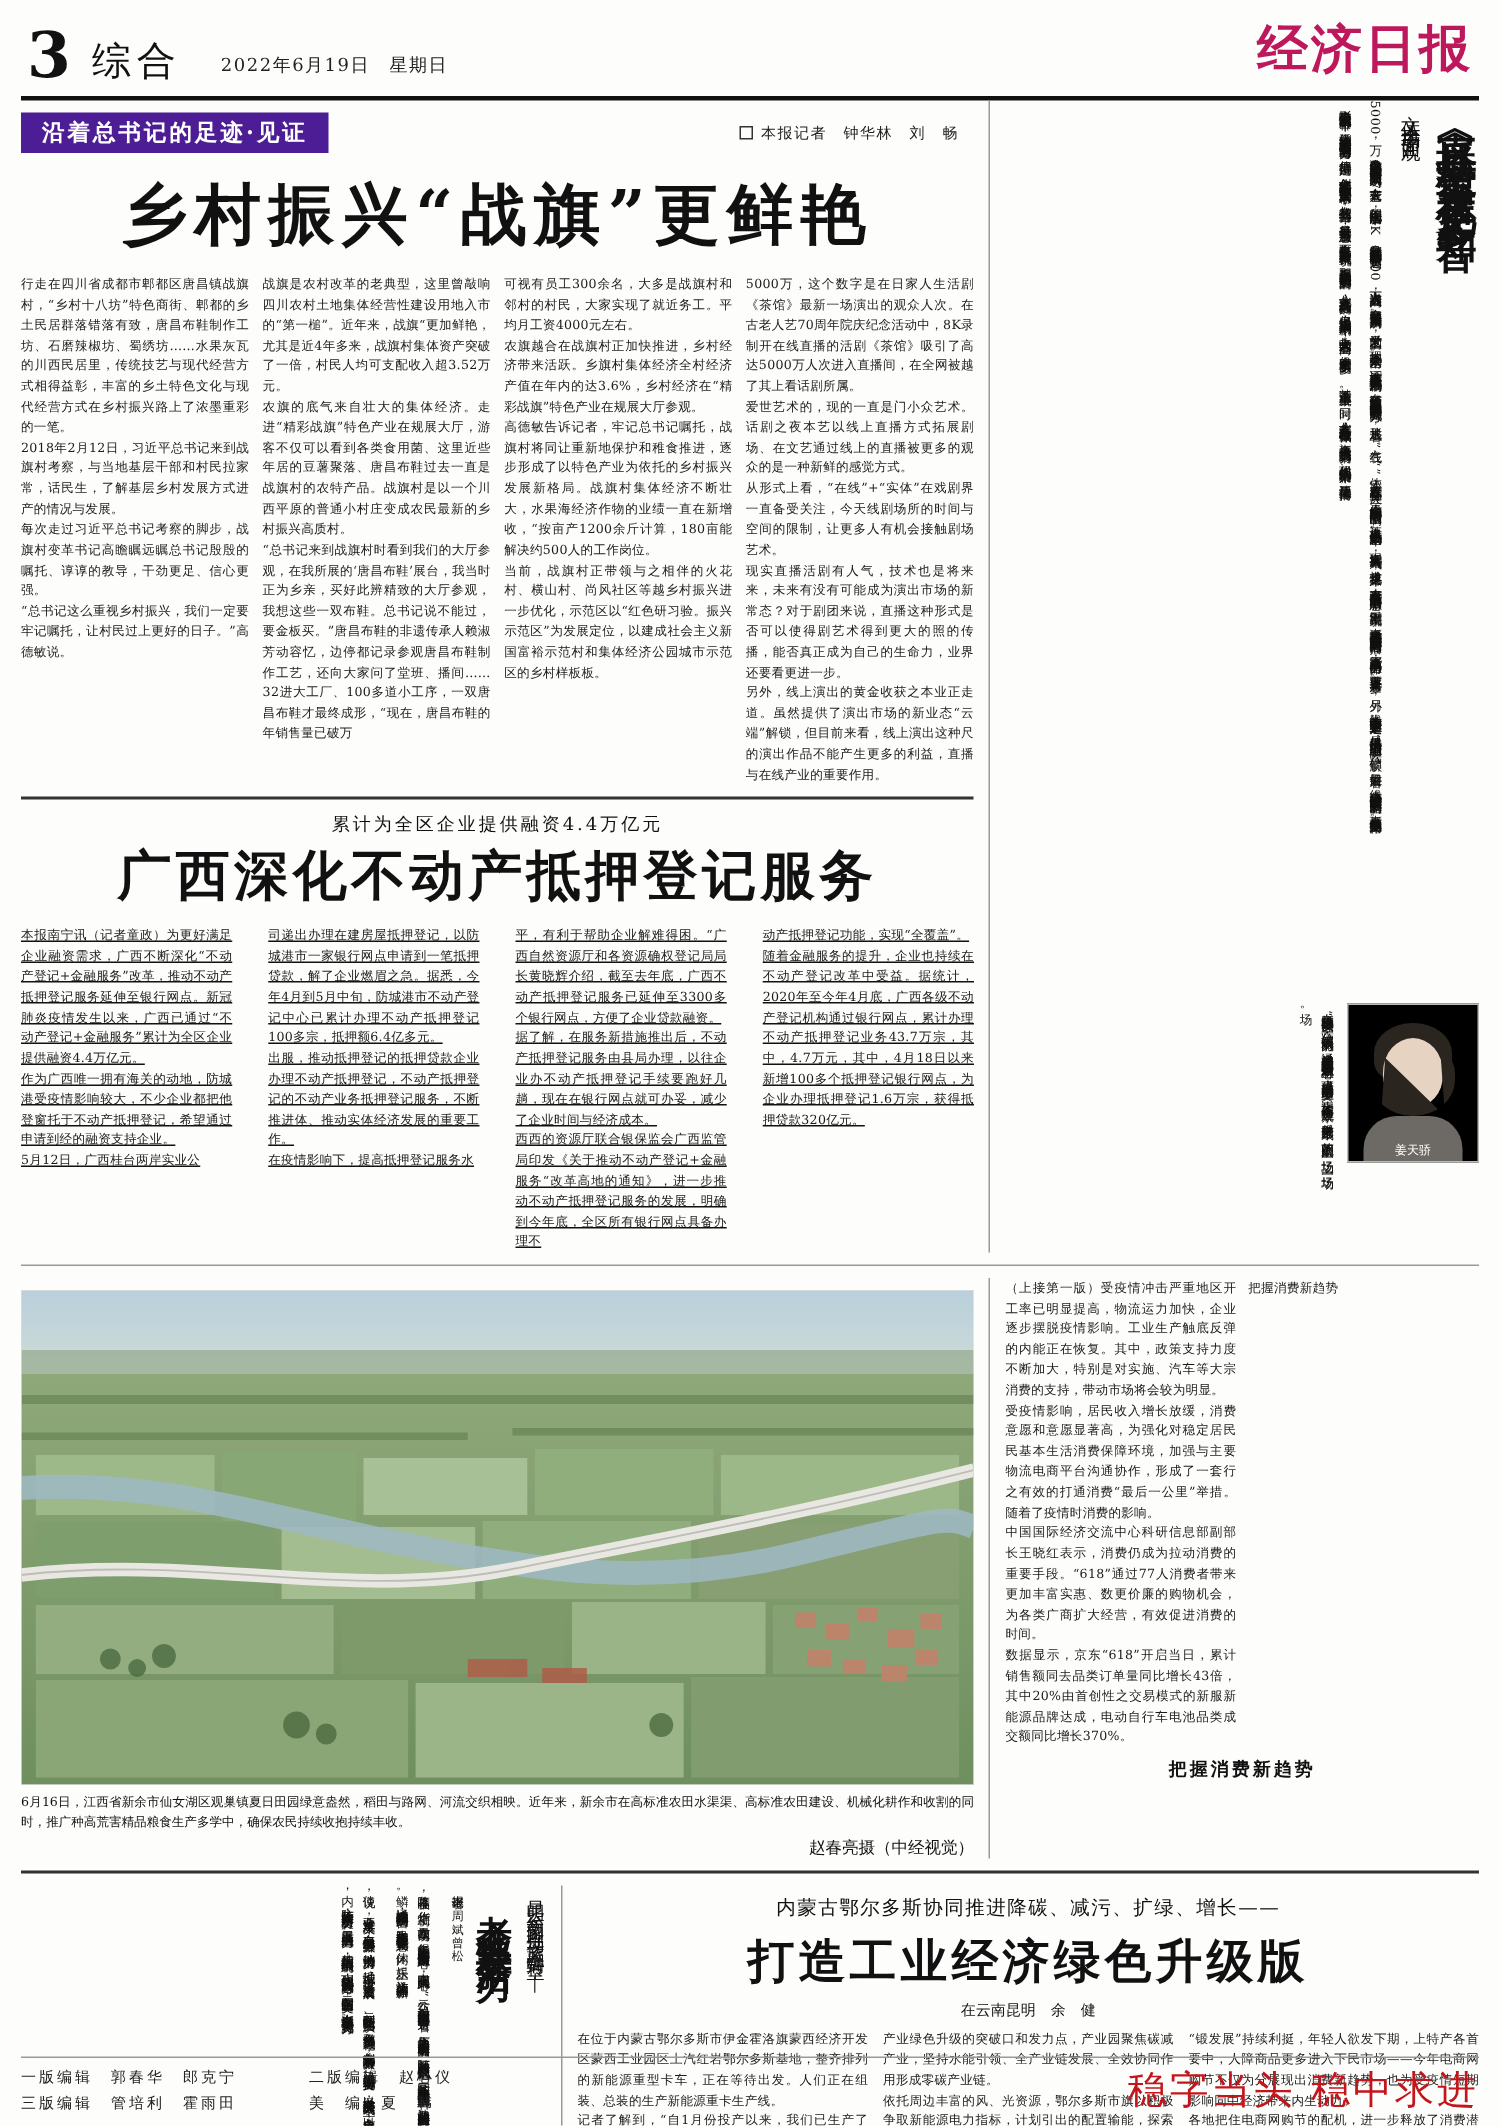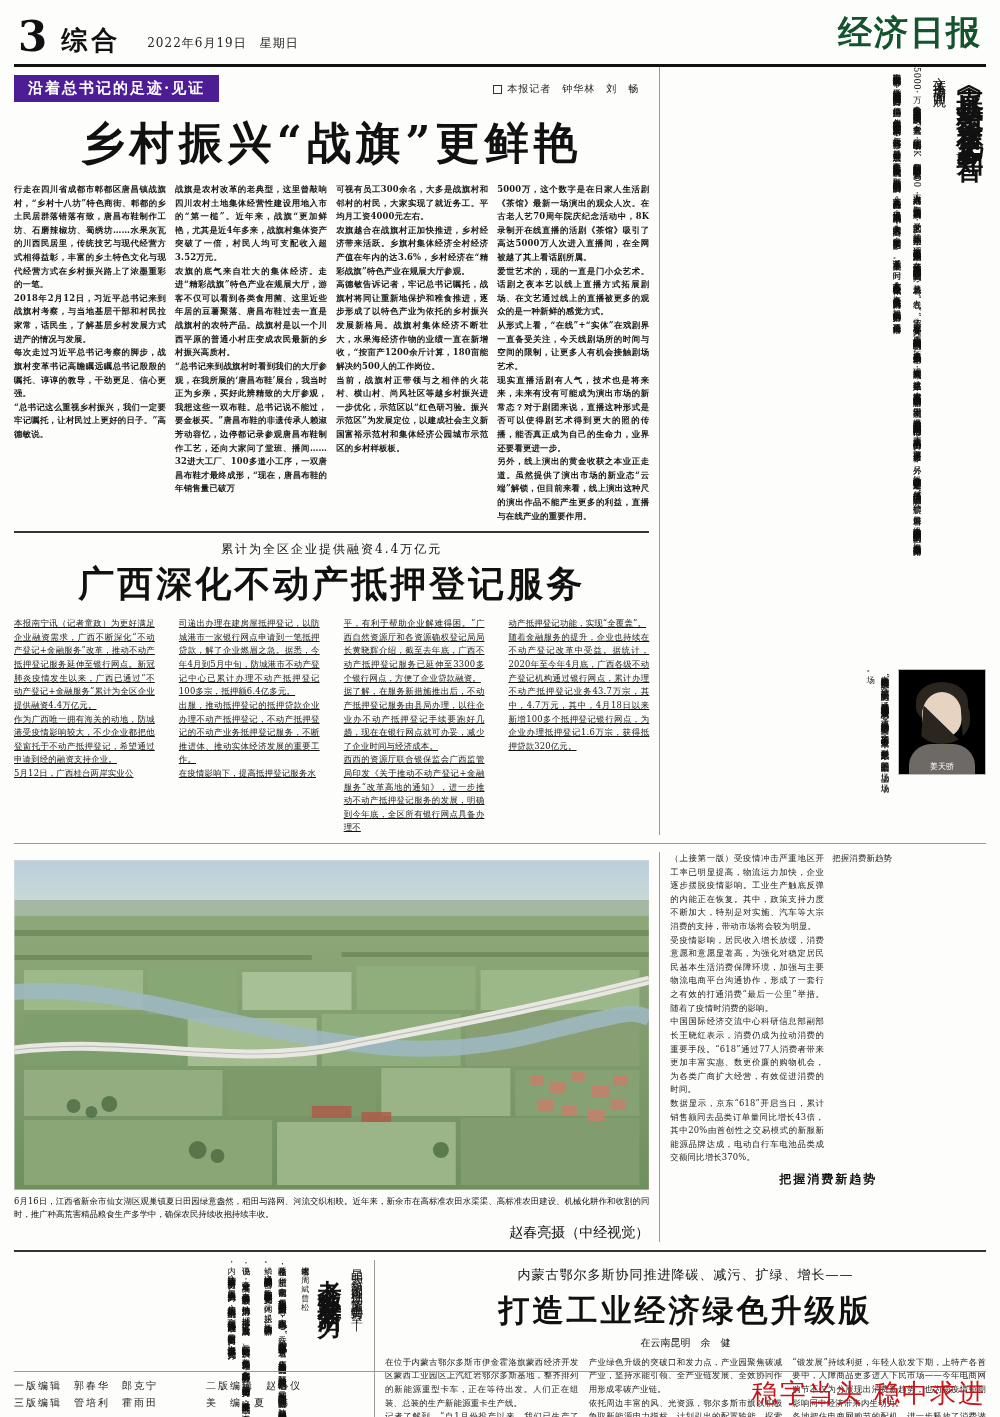--- a/index.html
+++ b/index.html
@@ -8,52 +8,52 @@
     background:#fdfdfb;
     font-family:"DejaVu Serif", serif;
     color:#111;
     position:relative;
     overflow:hidden;
   }
   .page{position:relative;width:1000px;height:1417px;padding:0 14px;box-sizing:border-box;}
   
   .masthead{display:flex;align-items:flex-end;border-bottom:3px solid #111;padding:10px 4px 6px 4px;}
   .pagenum{font-size:42px;font-weight:bold;line-height:1;font-family:"DejaVu Serif",serif;color:#111;}
-  .sectionname{font-size:26px;font-weight:bold;margin-left:14px;letter-spacing:4px;}
+  .sectionname{font-size:26px;font-weight:normal;margin-left:14px;letter-spacing:4px;}
   .issuedate{font-size:12px;margin-left:26px;margin-bottom:6px;color:#222;letter-spacing:1px;}
-  .brand{margin-left:auto;font-size:34px;font-weight:bold;letter-spacing:2px;color:#14532d;font-family:"DejaVu Serif",serif;margin-bottom:2px;}
+  .brand{margin-left:auto;font-size:34px;font-weight:bold;letter-spacing:2px;color:#be185d;font-family:"DejaVu Serif",serif;margin-bottom:2px;}
   .body-col{font-size:8.4px;line-height:1.62;text-align:justify;color:#1a1a1a;letter-spacing:.2px;}
   
   .ribbon-row{display:flex;align-items:center;margin-top:8px;}
   .ribbon{background:#4c1d95;color:#fff;font-size:15px;font-weight:bold;padding:4px 14px;letter-spacing:2px;}
   .byline{margin-left:auto;font-size:10px;color:#222;letter-spacing:1px;padding-right:10px;}
   .byline .sq{display:inline-block;width:7px;height:7px;border:1px solid #333;margin-right:5px;vertical-align:middle;}
   
   .headline1{font-size:44px;font-weight:bold;text-align:center;letter-spacing:5px;margin:12px 0 10px 0;color:#111;}
   
   .top-area{display:flex;gap:10px;}
   .left-block{width:640px;}
   .right-block{width:318px;border-left:1px solid #999;padding-left:10px;}
-  .cols5{display:flex;gap:9px;margin-top:4px;font-weight:bold;}
+  .cols5{display:flex;gap:9px;margin-top:4px;}
   .cols5 > div{flex:1;}
   .rule-h{border-top:1px solid #999;margin:8px 0;}
   .rule-h.thick{border-top:2px solid #333;}
   .v-title-main{writing-mode:vertical-rl;font-size:27px;font-weight:bold;letter-spacing:5px;line-height:1.22;}
   .v-title-sub{writing-mode:vertical-rl;font-size:13px;letter-spacing:3px;line-height:1.3;}
   .v-body{writing-mode:vertical-rl;font-size:8.4px;line-height:1.7;letter-spacing:.4px;text-align:justify;}
   
   .gx-lead{font-size:12px;text-align:center;letter-spacing:2px;margin:4px 0 2px 0;}
   .headline2{font-size:36px;font-weight:bold;text-align:center;letter-spacing:3px;margin:2px 0 8px 0;}
   .cols4{display:flex;gap:24px;text-decoration:underline;}
   .cols4 > div{flex:1;}
   
   .photo-wrap{position:relative;margin-top:8px;}
   .photo{width:100%;height:330px;display:block;}
   .photo-cap{font-size:8.4px;line-height:1.6;text-align:justify;margin-top:5px;}
-  .cap-credit{text-align:right;font-size:14px;margin-top:2px;}
+  .cap-credit{text-align:right;font-size:11px;margin-top:2px;}
   
   .kicker{font-size:13px;text-align:center;letter-spacing:1px;margin-top:6px;}
   .headline3{font-size:31px;font-weight:bold;text-align:center;letter-spacing:3px;margin:6px 0 4px 0;}
   .byline2{font-size:10px;text-align:center;margin-bottom:6px;}
   
   .footer{position:absolute;left:14px;right:14px;bottom:6px;display:flex;align-items:flex-end;border-top:1px solid #999;padding-top:4px;}
   .editors{font-size:10px;line-height:1.7;letter-spacing:2px;color:#222;}
   .slogan{margin-left:auto;font-size:26px;font-weight:normal;letter-spacing:2px;color:#c3161c;}
   
   .portrait{width:86px;height:104px;border:1px solid #bbb;background:#000000;position:relative;overflow:hidden;}

